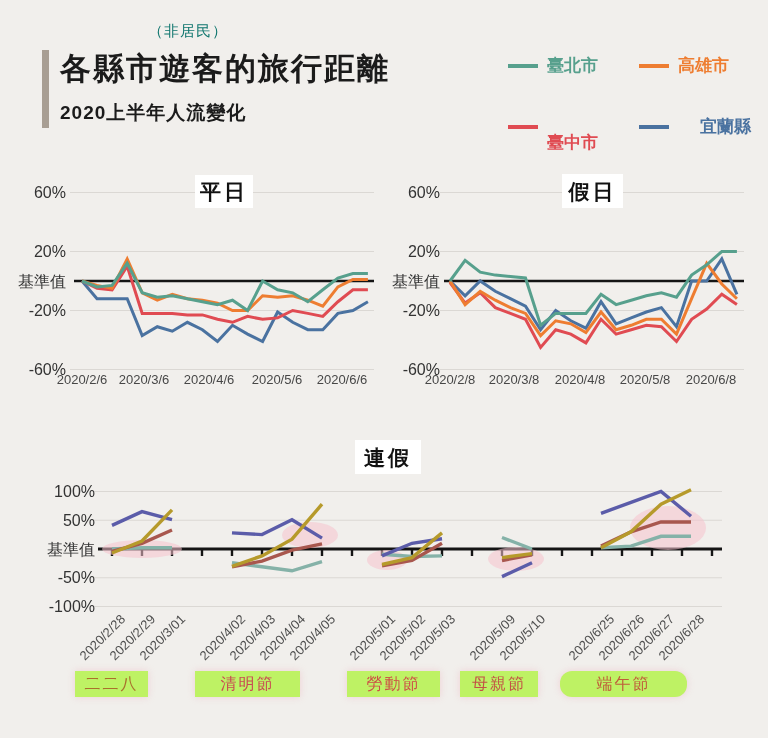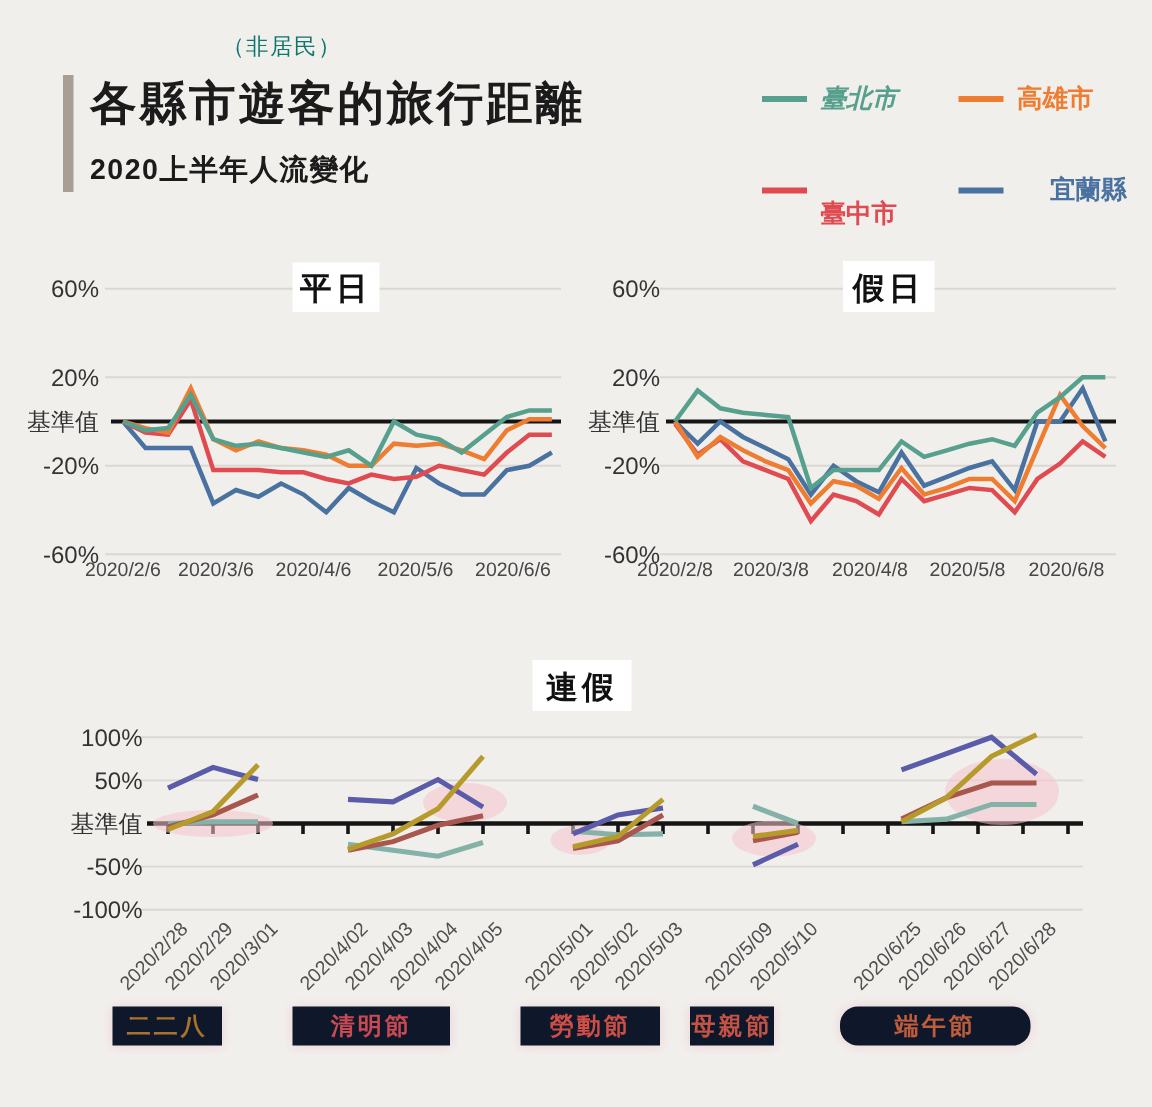--- a/index.html
+++ b/index.html
@@ -13,38 +13,38 @@
   #accent-bar{left:42px;top:50px;width:7px;height:78px;background:#a89e93;}
   #annotation{left:148px;top:22px;font-size:15px;letter-spacing:1px;color:#0f766e;}
   #main-title{left:60px;top:48px;font-size:31px;font-weight:bold;letter-spacing:2px;}
   #subtitle{left:60px;top:100px;font-size:19px;font-weight:bold;letter-spacing:1px;}
   #legend{left:508px;top:54px;width:250px;display:grid;grid-template-columns:1fr 1fr;grid-row-gap:22px;grid-column-gap:12px;}
   .legend-item{display:flex;align-items:center;gap:9px;}
   .legend-swatch{width:30px;height:4px;flex:0 0 30px;}
   .legend-label{font-size:17px;font-weight:bold;}
   svg{position:absolute;display:block;}
   #holiday-row .holiday-box{
-    position:absolute;height:26px;background:#0f172a;
+    position:absolute;height:26px;background:#bef264;
     display:flex;align-items:center;justify-content:center;
-    font-size:16px;font-weight:bold;letter-spacing:2px;
+    font-size:16px;font-weight:normal;letter-spacing:2px;
     box-shadow:0 0 7px rgba(238,170,185,0.45);
   }
 </style>
 </head>
 <body>
 
 <div class="abs" id="accent-bar"></div>
 <div class="abs" id="annotation">（非居民）</div>
 <div class="abs" id="main-title">各縣市遊客的旅行距離</div>
 <div class="abs" id="subtitle">2020上半年人流變化</div>
 
 <div class="abs" id="legend">
   <div class="legend-item">
     <span class="legend-swatch" style="background-color: rgb(87, 160, 141);"></span>
-    <span class="legend-label" style="color: rgb(87, 160, 141); font-style: italic;">臺北市</span>
+    <span class="legend-label" style="color: rgb(87, 160, 141);">臺北市</span>
   </div>
   <div class="legend-item">
     <span class="legend-swatch" style="background-color: rgb(238, 125, 49);"></span>
     <span class="legend-label" style="color: rgb(238, 125, 49);">高雄市</span>
   </div>
   <div class="legend-item">
     <span class="legend-swatch" style="background-color: rgb(224, 75, 82);"></span>
     <span class="legend-label" style="color: rgb(224, 75, 82); margin-top: 32px;">臺中市</span>
   </div>
   <div class="legend-item">
@@ -173,15 +173,15 @@
     <text x="675" y="190" text-anchor="end" font-size="13" fill="#4f4f4f" transform="rotate(-45 675 190)">2020/6/27</text>
     <text x="705" y="190" text-anchor="end" font-size="13" fill="#4f4f4f" transform="rotate(-45 705 190)">2020/6/28</text>
     <rect x="355" y="10" width="66" height="34" fill="#ffffff"></rect>
     <text x="388" y="35" text-anchor="middle" font-size="21" font-weight="bold" fill="#111" letter-spacing="3">連假</text>
   </svg>
 
 <div id="holiday-row">
     <div class="holiday-box" style="left: 75px; width: 73px; top: 671px; color: rgb(169, 113, 44);">二二八</div>
     <div class="holiday-box" style="left: 195px; width: 105px; top: 671px; color: rgb(201, 74, 82);">清明節</div>
     <div class="holiday-box" style="left: 347px; width: 93px; top: 671px; color: rgb(205, 79, 70);">勞動節</div>
-    <div class="holiday-box" style="left: 460px; width: 56px; top: 671px; color: rgb(194, 83, 69);">母親節</div>
+    <div class="holiday-box" style="left: 460px; width: 78px; top: 671px; color: rgb(194, 83, 69);">母親節</div>
     <div class="holiday-box" style="left: 560px; width: 127px; top: 671px; color: rgb(191, 93, 58); border-radius: 12px;">端午節</div>
   </div>
 
 </body></html>

